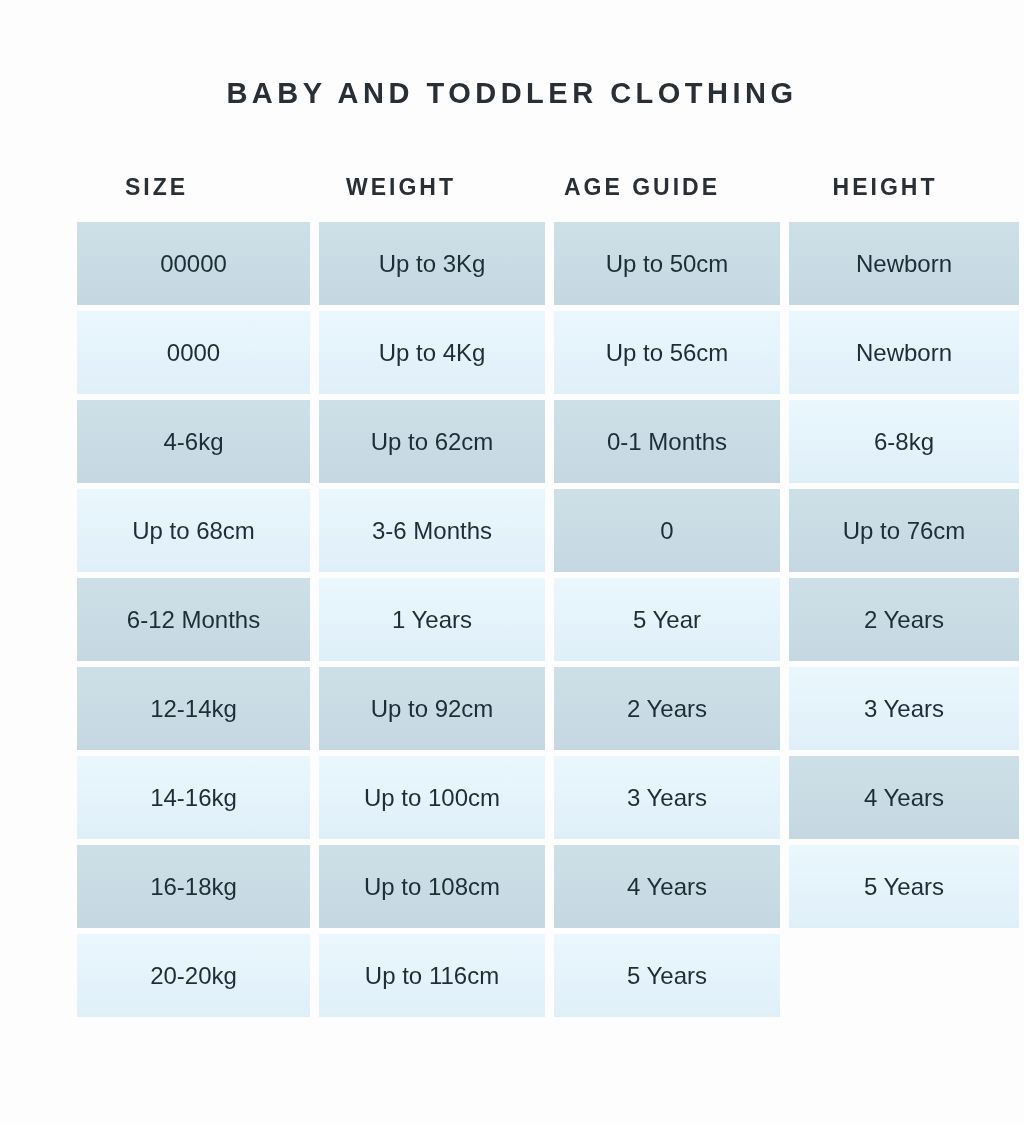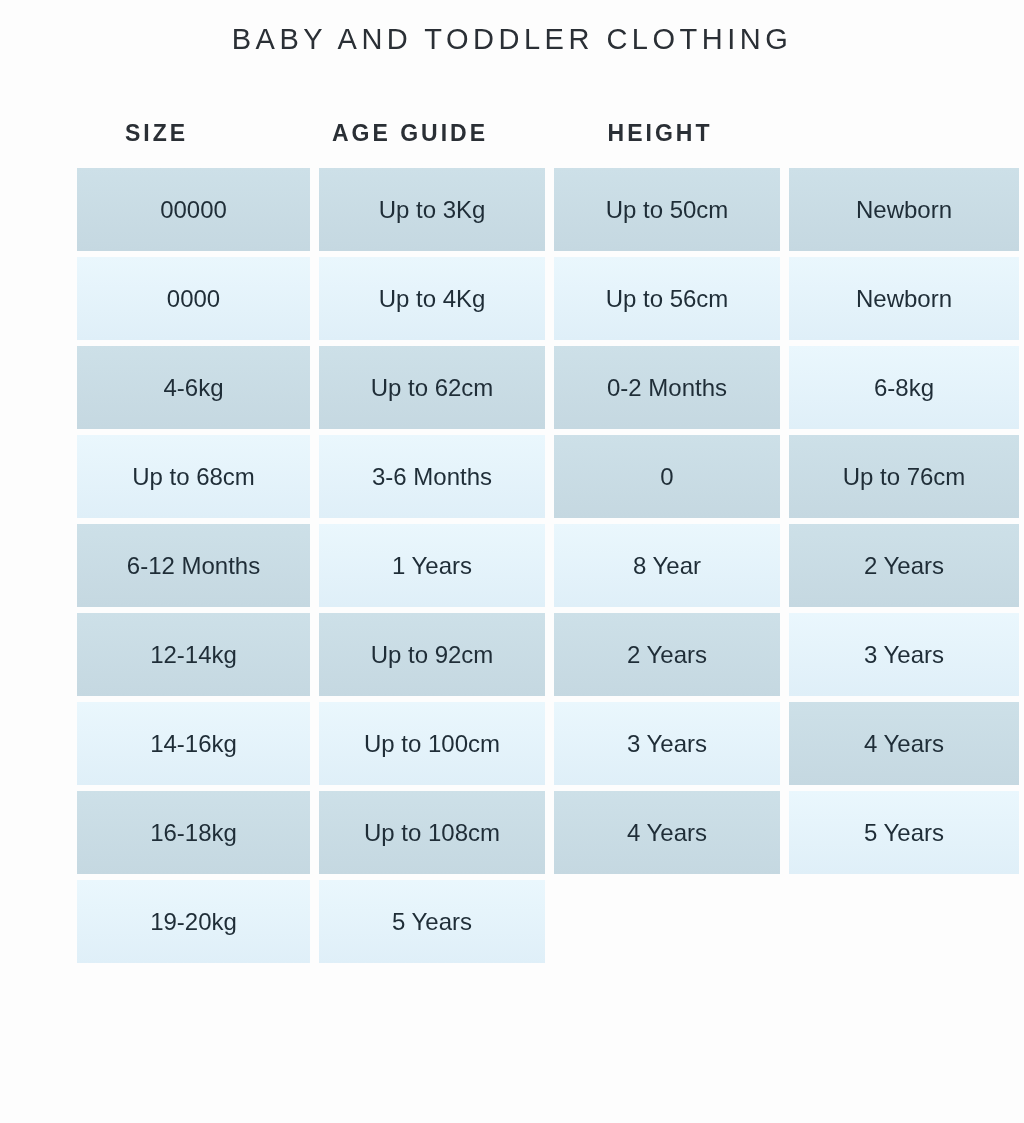--- a/index.html
+++ b/index.html
@@ -11,32 +11,32 @@
     position: relative;
     width: 1024px;
     height: 1123px;
     background: #fdfdfd;
     font-family: "Liberation Sans", sans-serif;
     color: #212e38;
     overflow: hidden;
   }
   .title {
     margin: 0;
-    padding-top: 23px;
+    padding-top: 77px;
     text-align: center;
     font-size: 29px;
     line-height: 33px;
-    font-weight: 400;
+    font-weight: 700;
     letter-spacing: 4.5px;
     color: #2a2f35;
   }
   .header-row {
     display: grid;
     grid-template-columns: 233px 226px 226px 230px;
-    column-gap: 24px;
+    column-gap: 15px;
     margin: 64px 40px 0 40px;
   }
   .th {
     text-align: center;
     font-size: 23px;
     line-height: 26px;
     font-weight: 700;
     letter-spacing: 3px;
     color: #2a2f35;
   }
@@ -66,53 +66,55 @@
   }
 </style>
 </head>
 <body>
 
 <div class="page">
   <h1 class="title">BABY AND TODDLER CLOTHING</h1>
 
   <div class="header-row">
     <div class="th">SIZE</div>
+    <div class="th">WEIGHT</div>
     <div class="th">AGE GUIDE</div>
     <div class="th">HEIGHT</div>
   </div>
 
   <div class="grid" id="table-body">
       <div class="cell dark">00000</div>
       <div class="cell dark">Up to 3Kg</div>
       <div class="cell dark">Up to 50cm</div>
       <div class="cell dark">Newborn</div>
       <div class="cell light">0000</div>
       <div class="cell light">Up to 4Kg</div>
       <div class="cell light">Up to 56cm</div>
       <div class="cell light">Newborn</div>
       <div class="cell dark">4-6kg</div>
       <div class="cell dark">Up to 62cm</div>
-      <div class="cell dark">0-2 Months</div>
+      <div class="cell dark">0-1 Months</div>
       <div class="cell light">6-8kg</div>
       <div class="cell light">Up to 68cm</div>
       <div class="cell light">3-6 Months</div>
       <div class="cell dark">0</div>
       <div class="cell dark">Up to 76cm</div>
       <div class="cell dark">6-12 Months</div>
       <div class="cell light">1 Years</div>
-      <div class="cell light">8 Year</div>
+      <div class="cell light">5 Year</div>
       <div class="cell dark">2 Years</div>
       <div class="cell dark">12-14kg</div>
       <div class="cell dark">Up to 92cm</div>
       <div class="cell dark">2 Years</div>
       <div class="cell light">3 Years</div>
       <div class="cell light">14-16kg</div>
       <div class="cell light">Up to 100cm</div>
       <div class="cell light">3 Years</div>
       <div class="cell dark">4 Years</div>
       <div class="cell dark">16-18kg</div>
       <div class="cell dark">Up to 108cm</div>
       <div class="cell dark">4 Years</div>
       <div class="cell light">5 Years</div>
-      <div class="cell light">19-20kg</div>
+      <div class="cell light">20-20kg</div>
+      <div class="cell light">Up to 116cm</div>
       <div class="cell light">5 Years</div>
     </div>
 </div>
 
 </body></html>

